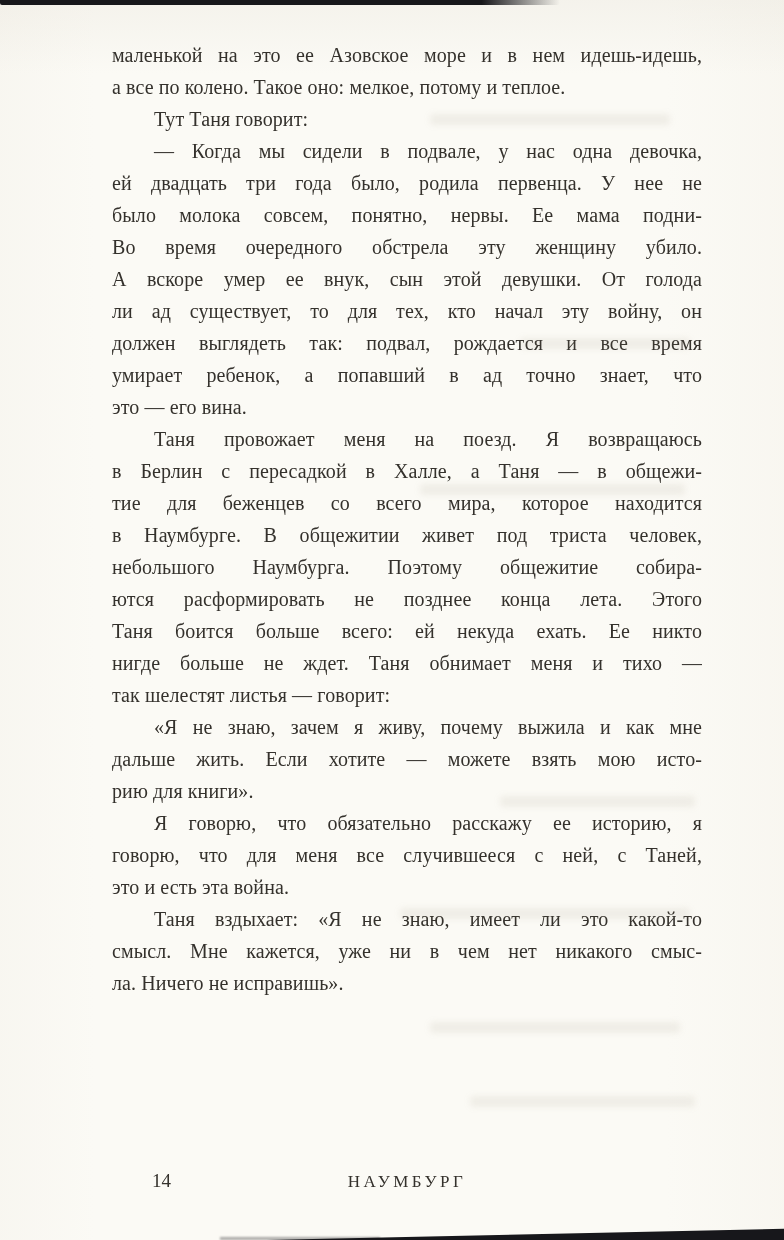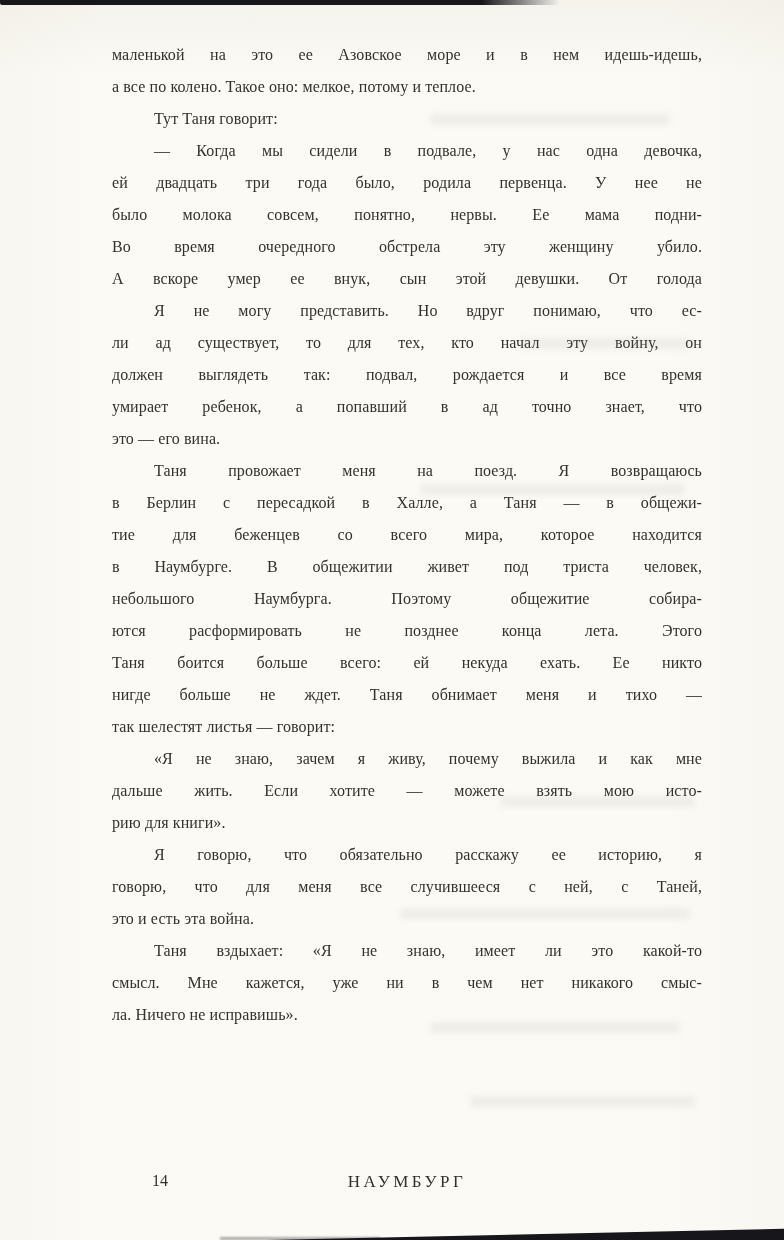--- a/index.html
+++ b/index.html
@@ -60,21 +60,21 @@
   }
 
   
   .text-block {
     position: absolute;
     left: 112px;
     top: 39px;
     width: 590px;
   }
   .line {
-    font-size: 16px;
+    font-size: 20px;
     line-height: 32px;
     height: 32px;
     overflow: hidden;
     text-align: left;
     white-space: normal;
     letter-spacing: 0.1px;
   }
   .line.fill {
     text-align: justify;
     text-align-last: justify;
@@ -88,21 +88,21 @@
     position: absolute;
     left: 112px;
     top: 1168px;
     width: 590px;
     height: 30px;
   }
   .page-number {
     position: absolute;
     left: 40px;
     top: 0;
-    font-size: 16px;
+    font-size: 19px;
     line-height: 26px;
     text-align: right;
   }
   .running-title {
     position: absolute;
     left: 50%;
     transform: translateX(-50%);
     top: 6px;
     font-size: 17px;
     letter-spacing: 3.5px;
@@ -119,21 +119,20 @@
 
   <div class="text-block">
       <div class="line fill">маленькой на это ее Азовское море и в нем идешь-идешь,</div>
       <div class="line">а все по колено. Такое оно: мелкое, потому и теплое.</div>
       <div class="line indent">Тут Таня говорит:</div>
       <div class="line indent fill">— Когда мы сидели в подвале, у нас одна девочка,</div>
       <div class="line fill">ей двадцать три года было, родила первенца. У нее не</div>
       <div class="line fill">было молока совсем, понятно, нервы. Ее мама подни-</div>
       <div class="line fill">Во время очередного обстрела эту женщину убило.</div>
       <div class="line fill">А вскоре умер ее внук, сын этой девушки. От голода</div>
-      <div class="line indent fill">Я не могу представить. Но вдруг понимаю, что ес-</div>
       <div class="line fill">ли ад существует, то для тех, кто начал эту войну, он</div>
       <div class="line fill">должен выглядеть так: подвал, рождается и все время</div>
       <div class="line fill">умирает ребенок, а попавший в ад точно знает, что</div>
       <div class="line">это — его вина.</div>
       <div class="line indent fill">Таня провожает меня на поезд. Я возвращаюсь</div>
       <div class="line fill">в Берлин с пересадкой в Халле, а Таня — в общежи-</div>
       <div class="line fill">тие для беженцев со всего мира, которое находится</div>
       <div class="line fill">в Наумбурге. В общежитии живет под триста человек,</div>
       <div class="line fill">небольшого Наумбурга. Поэтому общежитие собира-</div>
       <div class="line fill">ются расформировать не позднее конца лета. Этого</div>

